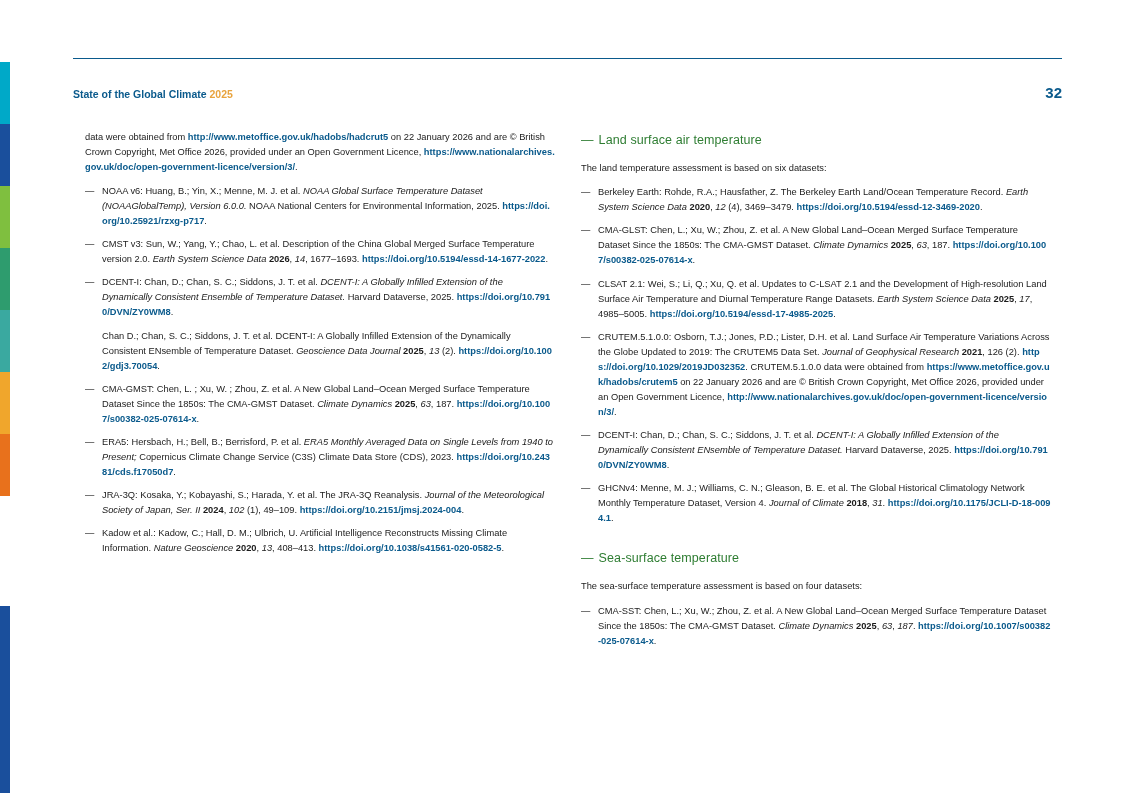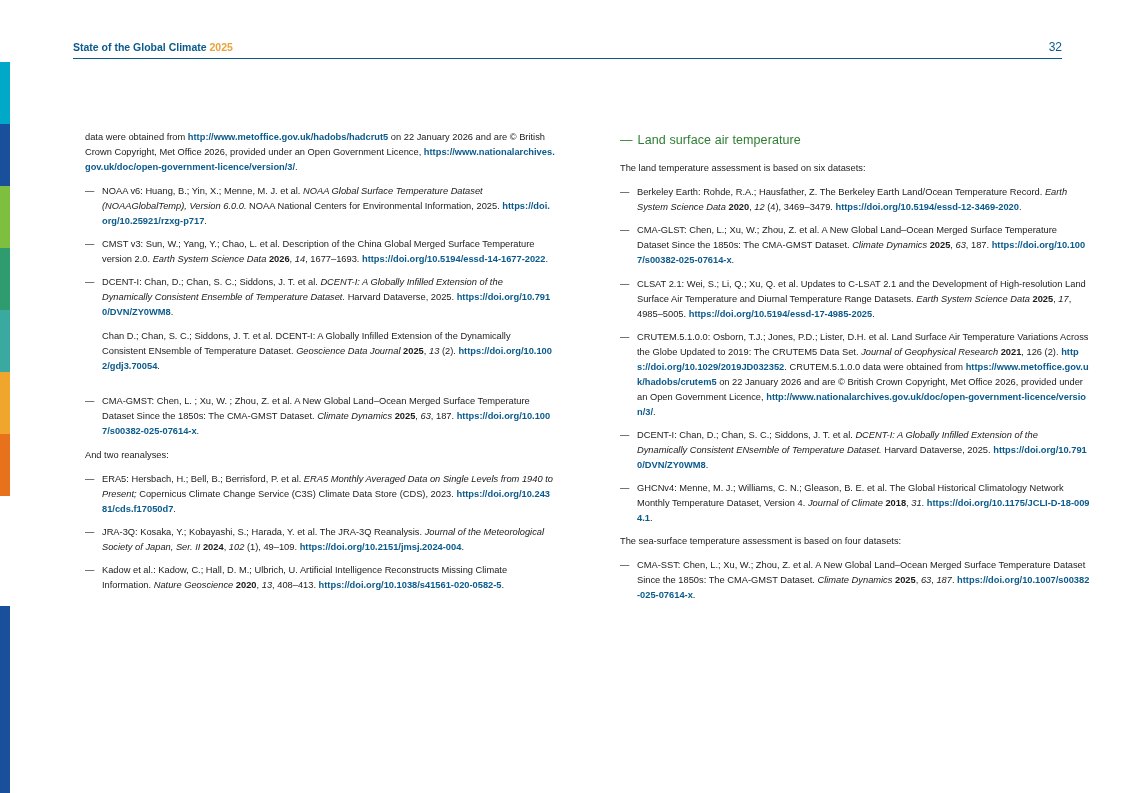--- a/index.html
+++ b/index.html
@@ -48,43 +48,44 @@
     align-items: baseline;
     font-size: 10.5px;
     font-weight: bold;
     color: #0a5a8c;
   }
   .header .title-year {
     color: #e8a33d;
   }
   .header .page-num {
     color: #0a5a8c;
-    font-size: 12px;
-    font-weight: normal;
+    font-size: 15px;
+    font-weight: bold;
+    margin-top: 44px;
   }
   .header-rule {
     position: absolute;
     left: 73px;
     top: 58px;
     width: 989px;
     height: 1px;
     background: #0a5a8c;
   }
 
   
   .col {
     position: absolute;
     top: 130px;
     width: 470px;
     font-size: 9.3px;
     line-height: 1.62;
     color: #1b1b1b;
   }
   .col-left { left: 85px; }
-  .col-right { left: 581px; margin-left: 39px; }
+  .col-right { left: 581px; }
 
   h2.section {
     font-size: 12.5px;
     font-weight: normal;
     color: #2e7d32;
     margin: 0 0 11px 0;
     letter-spacing: 0.1px;
   }
   h2.section .dash {
     color: #2e7d32;
@@ -112,21 +113,21 @@
     margin-bottom: 8px;
   }
   ul.refs li .bullet {
     position: absolute;
     left: 0;
     top: 0;
     color: #1b1b1b;
   }
   .cont {
     padding-left: 17px;
-    margin-bottom: 20px;
+    margin-bottom: 8px;
   }
 
   .it { font-style: italic; }
   .bd { font-weight: bold; }
   a.lnk, .lnk {
     color: #0a5a8c;
     font-weight: bold;
     text-decoration: none;
     word-break: break-all;
   }
@@ -168,21 +169,20 @@
         <li><span class="bullet">—</span><span>CMST v3: Sun, W.; Yang, Y.; Chao, L. et al. Description of the China Global Merged Surface Temperature version 2.0. </span><span class="it">Earth System Science Data </span><span class="bd">2026</span><span>, </span><span class="it">14</span><span>, 1677–1693. </span><span class="lnk">https://doi.org/10.5194/essd-14-1677-2022</span><span>.</span></li>
         <li><span class="bullet">—</span><span>DCENT-I: Chan, D.; Chan, S. C.; Siddons, J. T. et al. </span><span class="it">DCENT-I: A Globally Infilled Extension of the Dynamically Consistent Ensemble of Temperature Dataset.</span><span> Harvard Dataverse, 2025. </span><span class="lnk">https://doi.org/10.7910/DVN/ZY0WM8</span><span>.</span></li>
       </ul>
 
     <div class="cont"><span>Chan D.; Chan, S. C.; Siddons, J. T. et al. DCENT-I: A Globally Infilled Extension of the Dynamically Consistent ENsemble of Temperature Dataset. </span><span class="it">Geoscience Data Journal </span><span class="bd">2025</span><span>, </span><span class="it">13</span><span> (2). </span><span class="lnk">https://doi.org/10.1002/gdj3.70054</span><span>.</span></div>
 
     <ul class="refs">
         <li><span class="bullet">—</span><span>CMA-GMST: Chen, L. ; Xu, W. ; Zhou, Z. et al. A New Global Land–Ocean Merged Surface Temperature Dataset Since the 1850s: The CMA-GMST Dataset. </span><span class="it">Climate Dynamics </span><span class="bd">2025</span><span>, </span><span class="it">63</span><span>, 187. </span><span class="lnk">https://doi.org/10.1007/s00382-025-07614-x</span><span>.</span></li>
       </ul>
 
-    <p class="plain">And two reanalyses:</p>
 
     <ul class="refs">
         <li><span class="bullet">—</span><span>ERA5: Hersbach, H.; Bell, B.; Berrisford, P. et al. </span><span class="it">ERA5 Monthly Averaged Data on Single Levels from 1940 to Present;</span><span> Copernicus Climate Change Service (C3S) Climate Data Store (CDS), 2023. </span><span class="lnk">https://doi.org/10.24381/cds.f17050d7</span><span>.</span></li>
         <li><span class="bullet">—</span><span>JRA-3Q: Kosaka, Y.; Kobayashi, S.; Harada, Y. et al. The JRA-3Q Reanalysis. </span><span class="it">Journal of the Meteorological Society of Japan, Ser. II </span><span class="bd">2024</span><span>, </span><span class="it">102</span><span> (1), 49–109. </span><span class="lnk">https://doi.org/10.2151/jmsj.2024-004</span><span>.</span></li>
       </ul>
 
 
     <ul class="refs">
         <li><span class="bullet">—</span><span>Kadow et al.: Kadow, C.; Hall, D. M.; Ulbrich, U. Artificial Intelligence Reconstructs Missing Climate Information. </span><span class="it">Nature Geoscience </span><span class="bd">2020</span><span>, </span><span class="it">13</span><span>, 408–413. </span><span class="lnk">https://doi.org/10.1038/s41561-020-0582-5</span><span>.</span></li>
       </ul>
@@ -196,20 +196,23 @@
 
     <ul class="refs">
         <li><span class="bullet">—</span><span>Berkeley Earth: Rohde, R.A.; Hausfather, Z. The Berkeley Earth Land/Ocean Temperature Record. </span><span class="it">Earth System Science Data </span><span class="bd">2020</span><span>, </span><span class="it">12</span><span> (4), 3469–3479. </span><span class="lnk">https://doi.org/10.5194/essd-12-3469-2020</span><span>.</span></li>
         <li><span class="bullet">—</span><span>CMA-GLST: Chen, L.; Xu, W.; Zhou, Z. et al. A New Global Land–Ocean Merged Surface Temperature Dataset Since the 1850s: The CMA-GMST Dataset. </span><span class="it">Climate Dynamics </span><span class="bd">2025</span><span>, </span><span class="it">63</span><span>, 187. </span><span class="lnk">https://doi.org/10.1007/s00382-025-07614-x</span><span>.</span></li>
         <li><span class="bullet">—</span><span>CLSAT 2.1: Wei, S.; Li, Q.; Xu, Q. et al. Updates to C-LSAT 2.1 and the Development of High-resolution Land Surface Air Temperature and Diurnal Temperature Range Datasets. </span><span class="it">Earth System Science Data </span><span class="bd">2025</span><span>, </span><span class="it">17</span><span>, 4985–5005. </span><span class="lnk">https://doi.org/10.5194/essd-17-4985-2025</span><span>.</span></li>
         <li><span class="bullet">—</span><span>CRUTEM.5.1.0.0: Osborn, T.J.; Jones, P.D.; Lister, D.H. et al. Land Surface Air Temperature Variations Across the Globe Updated to 2019: The CRUTEM5 Data Set. </span><span class="it">Journal of Geophysical Research </span><span class="bd">2021</span><span>, 126 (2). </span><span class="lnk">https://doi.org/10.1029/2019JD032352</span><span>. CRUTEM.5.1.0.0 data were obtained from </span><span class="lnk">https://www.metoffice.gov.uk/hadobs/crutem5</span><span> on 22 January 2026 and are © British Crown Copyright, Met Office 2026, provided under an Open Government Licence, </span><span class="lnk">http://www.nationalarchives.gov.uk/doc/open-government-licence/version/3/</span><span>.</span></li>
         <li><span class="bullet">—</span><span>DCENT-I: Chan, D.; Chan, S. C.; Siddons, J. T. et al. </span><span class="it">DCENT-I: A Globally Infilled Extension of the Dynamically Consistent ENsemble of Temperature Dataset.</span><span> Harvard Dataverse, 2025. </span><span class="lnk">https://doi.org/10.7910/DVN/ZY0WM8</span><span>.</span></li>
         <li><span class="bullet">—</span><span>GHCNv4: Menne, M. J.; Williams, C. N.; Gleason, B. E. et al. The Global Historical Climatology Network Monthly Temperature Dataset, Version 4. </span><span class="it">Journal of Climate </span><span class="bd">2018</span><span>, </span><span class="it">31</span><span>. </span><span class="lnk">https://doi.org/10.1175/JCLI-D-18-0094.1</span><span>.</span></li>
       </ul>
 
+    <h2 class="section second">
+      <span class="dash">—</span><span>Sea-surface temperature</span>
+    </h2>
     <p class="intro">The sea-surface temperature assessment is based on four datasets:</p>
 
     <ul class="refs">
         <li><span class="bullet">—</span><span>CMA-SST: Chen, L.; Xu, W.; Zhou, Z. et al. A New Global Land–Ocean Merged Surface Temperature Dataset Since the 1850s: The CMA-GMST Dataset. </span><span class="it">Climate Dynamics </span><span class="bd">2025</span><span>, </span><span class="it">63</span><span>, </span><span class="it">187</span><span>. </span><span class="lnk">https://doi.org/10.1007/s00382-025-07614-x</span><span>.</span></li>
       </ul>
   </div>
 
 </div>
 
 </body></html>

